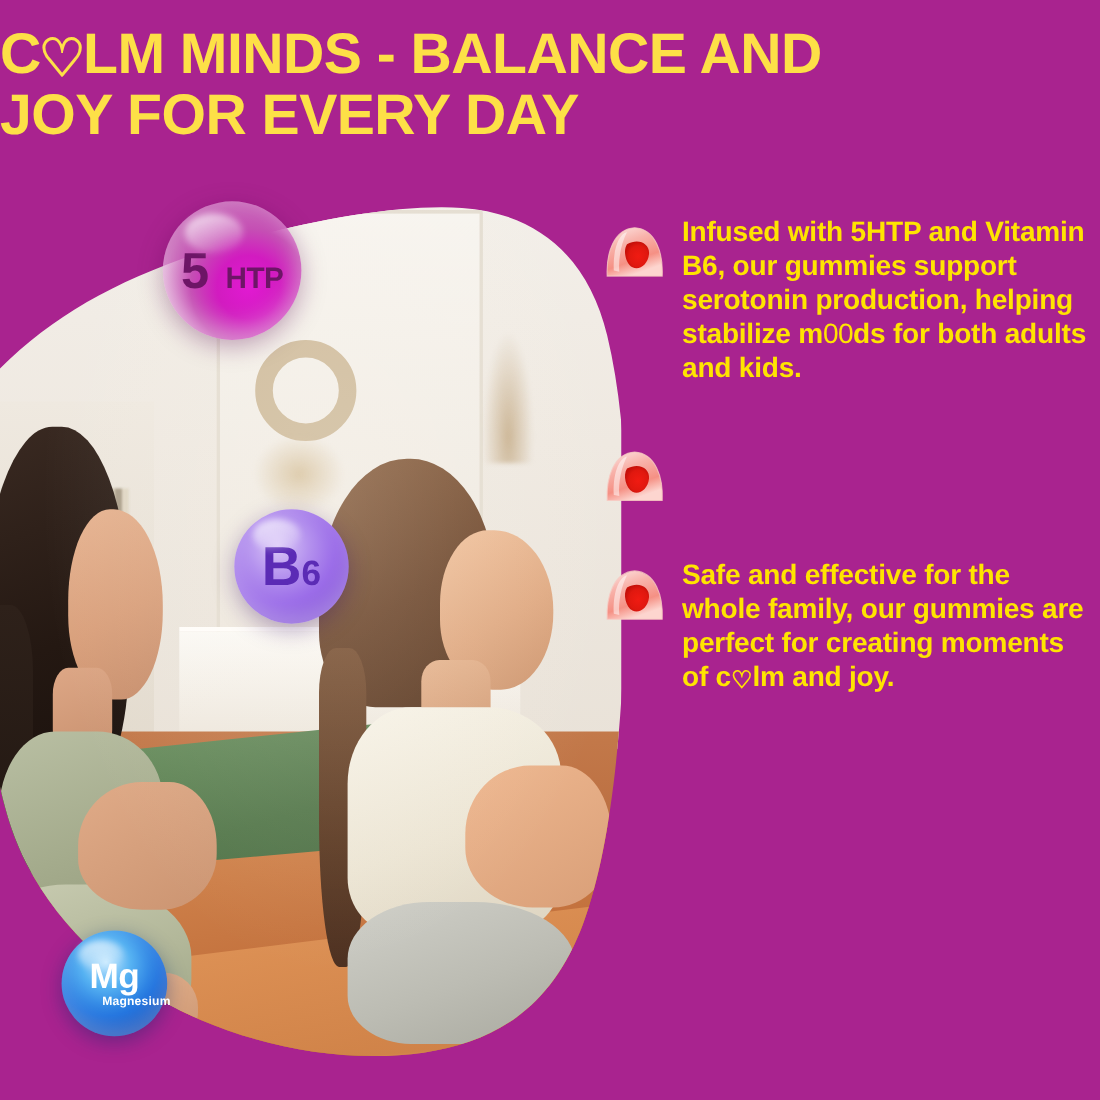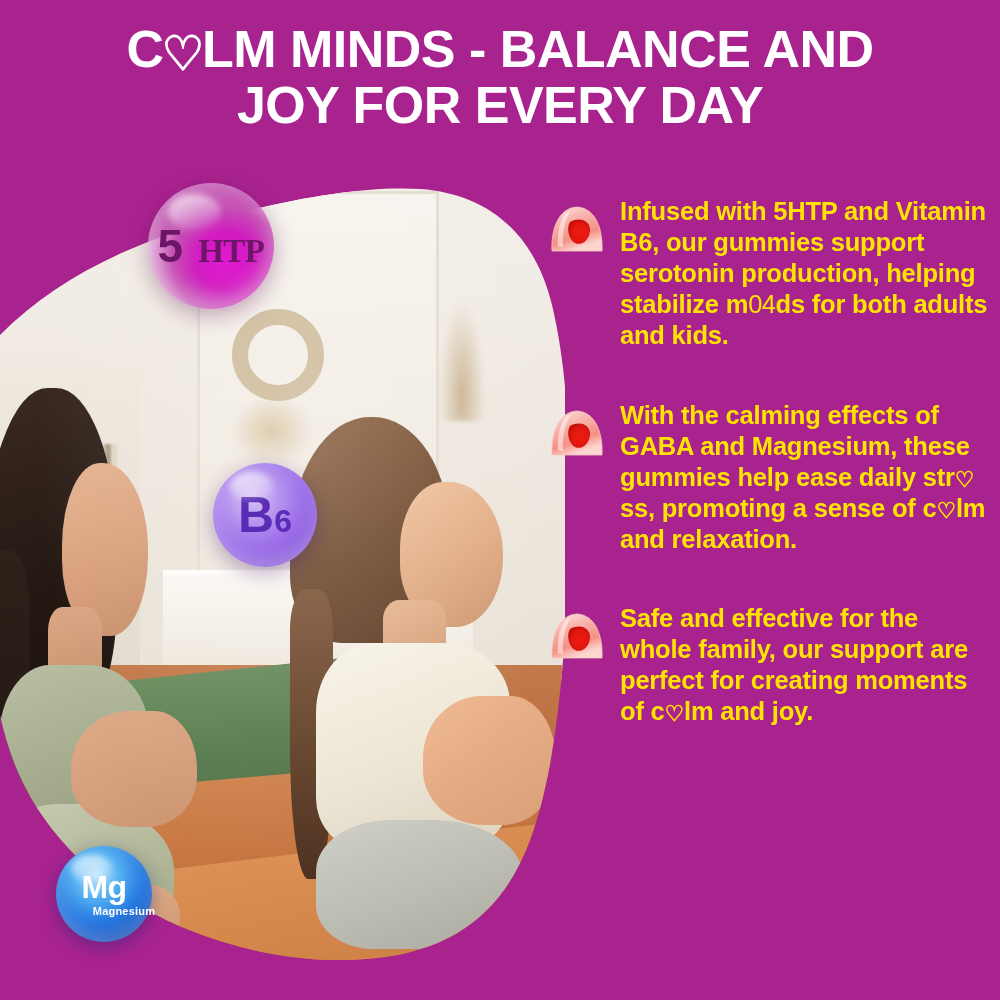--- a/index.html
+++ b/index.html
@@ -24,22 +24,21 @@
     background: #a9238f;
     overflow: hidden;
   }
 
   
   .headline {
     position: absolute;
     top: 22px;
     left: 0;
     width: 1000px;
-    text-align: center;
-    color: #ffffff;
+    color: #fde047;
     font-weight: 700;
     font-size: 52px;
     line-height: 1.07;
     letter-spacing: -0.5px;
     font-family: "Liberation Sans", sans-serif;
     z-index: 40;
   }
   .headline .line { display: block; white-space: nowrap; }
   .heart-glyph {
     display: inline-block;
@@ -348,24 +347,23 @@
   .bubble-5htp .b-main {
     color: #6d1566;
     font-weight: 700;
     font-size: 46px;
     display: flex;
     align-items: baseline;
   }
   .bubble-5htp .b-sub {
     color: #6d1566;
     font-weight: 700;
-    font-size: 33px;
+    font-size: 27px;
     letter-spacing: -0.5px;
     margin-left: 15px;
-    font-family: Liberation Serif, serif;
   }
 
   .bubble-b6 {
     left: 213px; top: 463px;
     width: 104px; height: 104px;
     background:
       radial-gradient(circle at 38% 32%, #d9c6f7 0%, #b491ee 30%, #9a6be8 55%, #8656d8 76%, #9f7ae4 92%, rgba(220,205,250,.55) 100%);
     box-shadow: 0 6px 20px rgba(60,20,110,.35), inset 0 -8px 18px rgba(255,255,255,.3);
   }
   .bubble-b6 .b-main {
@@ -548,37 +546,36 @@
             <stop offset="0%" stop-color="#f01b12"></stop>
             <stop offset="70%" stop-color="#e0180f"></stop>
             <stop offset="100%" stop-color="#c61009"></stop>
           </radialGradient>
         </defs>
         <path d="M4 51 C3 30, 10 8, 29 7 C48 8, 55 30, 54 51 Z" fill="url(#gBody1)"></path>
         <path d="M22 22 C33 16, 43 22, 42 31 C41 41, 33 46, 27 43 C21 40, 18 28, 22 22 Z" fill="url(#gCore1)"></path>
         <path d="M10 46 C9 28, 14 13, 22 11 C17 21, 14 34, 15 47 Z" fill="#ffffff" opacity="0.5"></path>
         <path d="M4 51 C3 30, 10 8, 29 7 C48 8, 55 30, 54 51 Z" fill="none" stroke="#f7c9c2" stroke-width="1" opacity="0.8"></path>
       </svg>
-      <div class="benefit-text"><span>Infused with 5HTP and Vitamin B6, our gummies support serotonin production, helping stabilize m</span><span class="zero-glyph">04</span><span>ds for both adults and kids.</span></div>
+      <div class="benefit-text"><span>Infused with 5HTP and Vitamin B6, our gummies support serotonin production, helping stabilize m</span><span class="zero-glyph">00</span><span>ds for both adults and kids.</span></div>
     </div>
 
     <div class="benefit">
       <svg class="gummy-icon" viewBox="0 0 58 56">
         <path d="M4 51 C3 30, 10 8, 29 7 C48 8, 55 30, 54 51 Z" fill="url(#gBody1)"></path>
         <path d="M22 22 C33 16, 43 22, 42 31 C41 41, 33 46, 27 43 C21 40, 18 28, 22 22 Z" fill="url(#gCore1)"></path>
         <path d="M10 46 C9 28, 14 13, 22 11 C17 21, 14 34, 15 47 Z" fill="#ffffff" opacity="0.5"></path>
         <path d="M4 51 C3 30, 10 8, 29 7 C48 8, 55 30, 54 51 Z" fill="none" stroke="#f7c9c2" stroke-width="1" opacity="0.8"></path>
       </svg>
-      <div class="benefit-text"><span>With the calming effects of GABA and Magnesium, these gummies help ease daily str</span><span class="heart-inline">♡</span><span>ss, promoting a sense of c</span><span class="heart-inline">♡</span><span>lm and relaxation.</span></div>
     </div>
 
     <div class="benefit b3">
       <svg class="gummy-icon" viewBox="0 0 58 56">
         <path d="M4 51 C3 30, 10 8, 29 7 C48 8, 55 30, 54 51 Z" fill="url(#gBody1)"></path>
         <path d="M22 22 C33 16, 43 22, 42 31 C41 41, 33 46, 27 43 C21 40, 18 28, 22 22 Z" fill="url(#gCore1)"></path>
         <path d="M10 46 C9 28, 14 13, 22 11 C17 21, 14 34, 15 47 Z" fill="#ffffff" opacity="0.5"></path>
         <path d="M4 51 C3 30, 10 8, 29 7 C48 8, 55 30, 54 51 Z" fill="none" stroke="#f7c9c2" stroke-width="1" opacity="0.8"></path>
       </svg>
-      <div class="benefit-text"><span>Safe and effective for the whole family, our support are perfect for creating moments of c</span><span class="heart-inline">♡</span><span>lm and joy.</span></div>
+      <div class="benefit-text"><span>Safe and effective for the whole family, our gummies are perfect for creating moments of c</span><span class="heart-inline">♡</span><span>lm and joy.</span></div>
     </div>
 
   </div>
 </div>
 
 </body></html>

